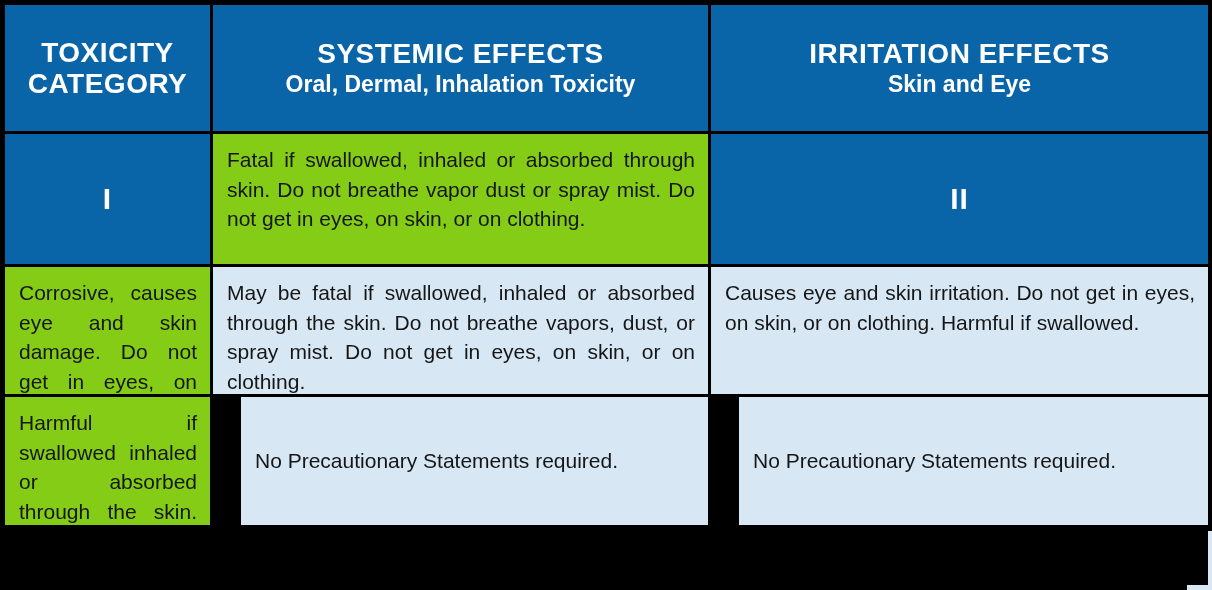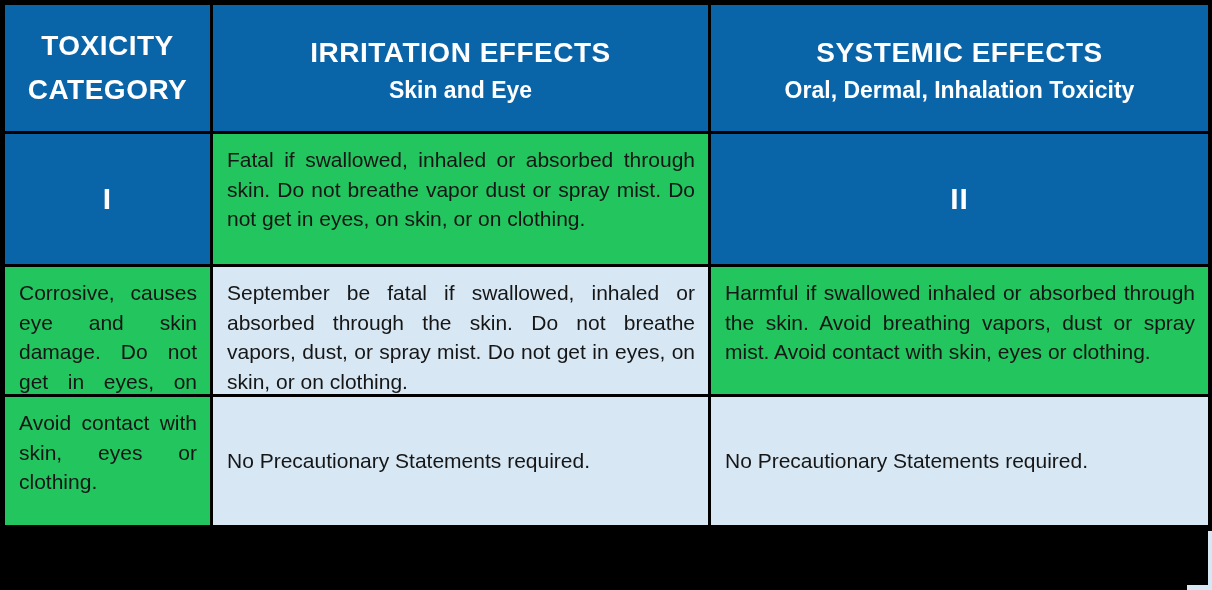--- a/index.html
+++ b/index.html
@@ -17,37 +17,37 @@
     display: grid;
     grid-template-columns: 205px 495px 497px;
     grid-template-rows: 126px 130px 127px 128px 57px;
     gap: 3px;
     background: #000000;
     padding: 5px 4px 5px 5px;
     width: 1212px;
     height: 590px;
   }
 
-  .cell { background: #22c55e; overflow: hidden; }
+  .cell { background: #84cc16; overflow: hidden; }
 
   
   .head {
     background: #0a64a8;
     color: #ffffff;
     display: flex;
     flex-direction: column;
     align-items: center;
     justify-content: center;
     text-align: center;
     padding: 0 8px;
   }
   .h-main {
     font-size: 28px;
     font-weight: 700;
-    line-height: 44px;
+    line-height: 31px;
     letter-spacing: 0.5px;
   }
   .h-sub {
     font-size: 23px;
     font-weight: 700;
     line-height: 30px;
   }
 
   
   .cat {
@@ -70,20 +70,21 @@
     text-align: justify;
   }
   .row-alt { background: #d7e7f4; }
 
   
   .last-row {
     display: flex;
     align-items: center;
     padding-top: 0;
     text-align: right;
+    margin-left: 28px;
   }
 
   
   .patch-right {
     position: absolute;
     right: 0;
     top: 531px;
     width: 4px;
     height: 59px;
     background: #d7e7f4;
@@ -100,37 +101,37 @@
 </head>
 <body>
 
 <div class="stage">
   <div class="grid">
 
     <div class="cell head">
       <div class="h-main">TOXICITY CATEGORY</div>
     </div>
     <div class="cell head">
+      <div class="h-main">SYSTEMIC EFFECTS</div>
+      <div class="h-sub">Oral, Dermal, Inhalation Toxicity</div>
+    </div>
+    <div class="cell head">
       <div class="h-main">IRRITATION EFFECTS</div>
       <div class="h-sub">Skin and Eye</div>
-    </div>
-    <div class="cell head">
-      <div class="h-main">SYSTEMIC EFFECTS</div>
-      <div class="h-sub">Oral, Dermal, Inhalation Toxicity</div>
     </div>
 
     <div class="cell cat">I</div>
     <div class="cell body-cell">Fatal if swallowed, inhaled or absorbed through skin. Do not breathe vapor dust or spray mist. Do not get in eyes, on skin, or on clothing.</div>
     <div class="cell cat">II</div>
 
     <div class="cell body-cell">Corrosive, causes eye and skin damage. Do not get in eyes, on skin, or on clothing. Wear face shield and rubber gloves when handling. Harmful or fatal if swallowed.</div>
-    <div class="cell body-cell row-alt">September be fatal if swallowed, inhaled or absorbed through the skin. Do not breathe vapors, dust, or spray mist. Do not get in eyes, on skin, or on clothing.</div>
+    <div class="cell body-cell row-alt">May be fatal if swallowed, inhaled or absorbed through the skin. Do not breathe vapors, dust, or spray mist. Do not get in eyes, on skin, or on clothing.</div>
+    <div class="cell body-cell row-alt">Causes eye and skin irritation. Do not get in eyes, on skin, or on clothing. Harmful if swallowed.</div>
 
     <div class="cell body-cell">Harmful if swallowed inhaled or absorbed through the skin. Avoid breathing vapors, dust or spray mist. Avoid contact with skin, eyes or clothing.</div>
-    <div class="cell body-cell">Avoid contact with skin, eyes or clothing.</div>
 
     <div class="cell body-cell row-alt last-row">No Precautionary Statements required.</div>
     <div class="cell body-cell row-alt last-row">No Precautionary Statements required.</div>
 
   </div>
 
   <div class="patch-right"></div>
   <div class="patch-bottom"></div>
 </div>
 

